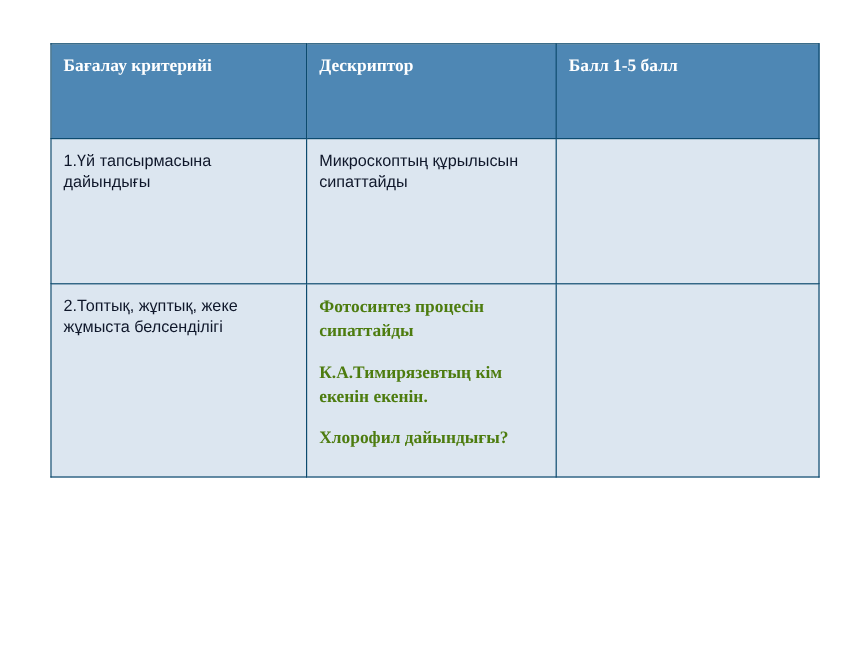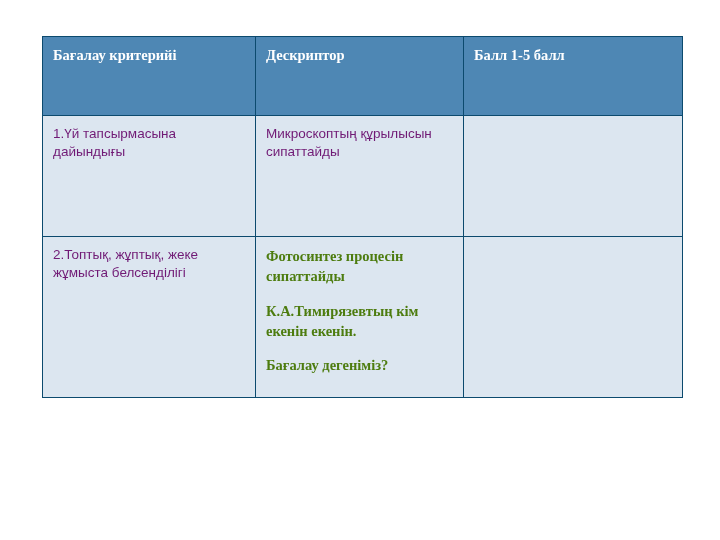--- a/index.html
+++ b/index.html
@@ -67,21 +67,21 @@
     margin-top: 16px;
   }
   tr.row-3 td {
     background: #dce6f0;
     height: 115px;
   }
 
   .cell-plain {
     font-family: "Liberation Sans", sans-serif;
     font-size: 13.5px;
-    color: #701a75;
+    color: #0f172a;
     line-height: 1.35;
   }
 
   .cell-serif-bold {
     font-family: "Liberation Serif", serif;
     font-weight: bold;
     font-size: 14.5px;
     color: #4d7c0f;
     line-height: 1.4;
   }
@@ -138,21 +138,21 @@
           </td>
         </tr>
 
         <tr class="row-2">
           <td class="cell-plain">
             <span>2.Топтық, жұптық, жеке жұмыста белсенділігі</span>
           </td>
           <td class="cell-serif-bold">
             <p>Фотосинтез процесін сипаттайды</p>
             <p>К.А.Тимирязевтың кім екенін екенін.</p>
-            <p>Бағалау дегеніміз?</p>
+            <p>Хлорофил дайындығы?</p>
           </td>
           <td class="cell-empty score-col">
             <span></span>
           </td>
         </tr>
 
       </tbody>
     </table>
   </div>
 </div>

